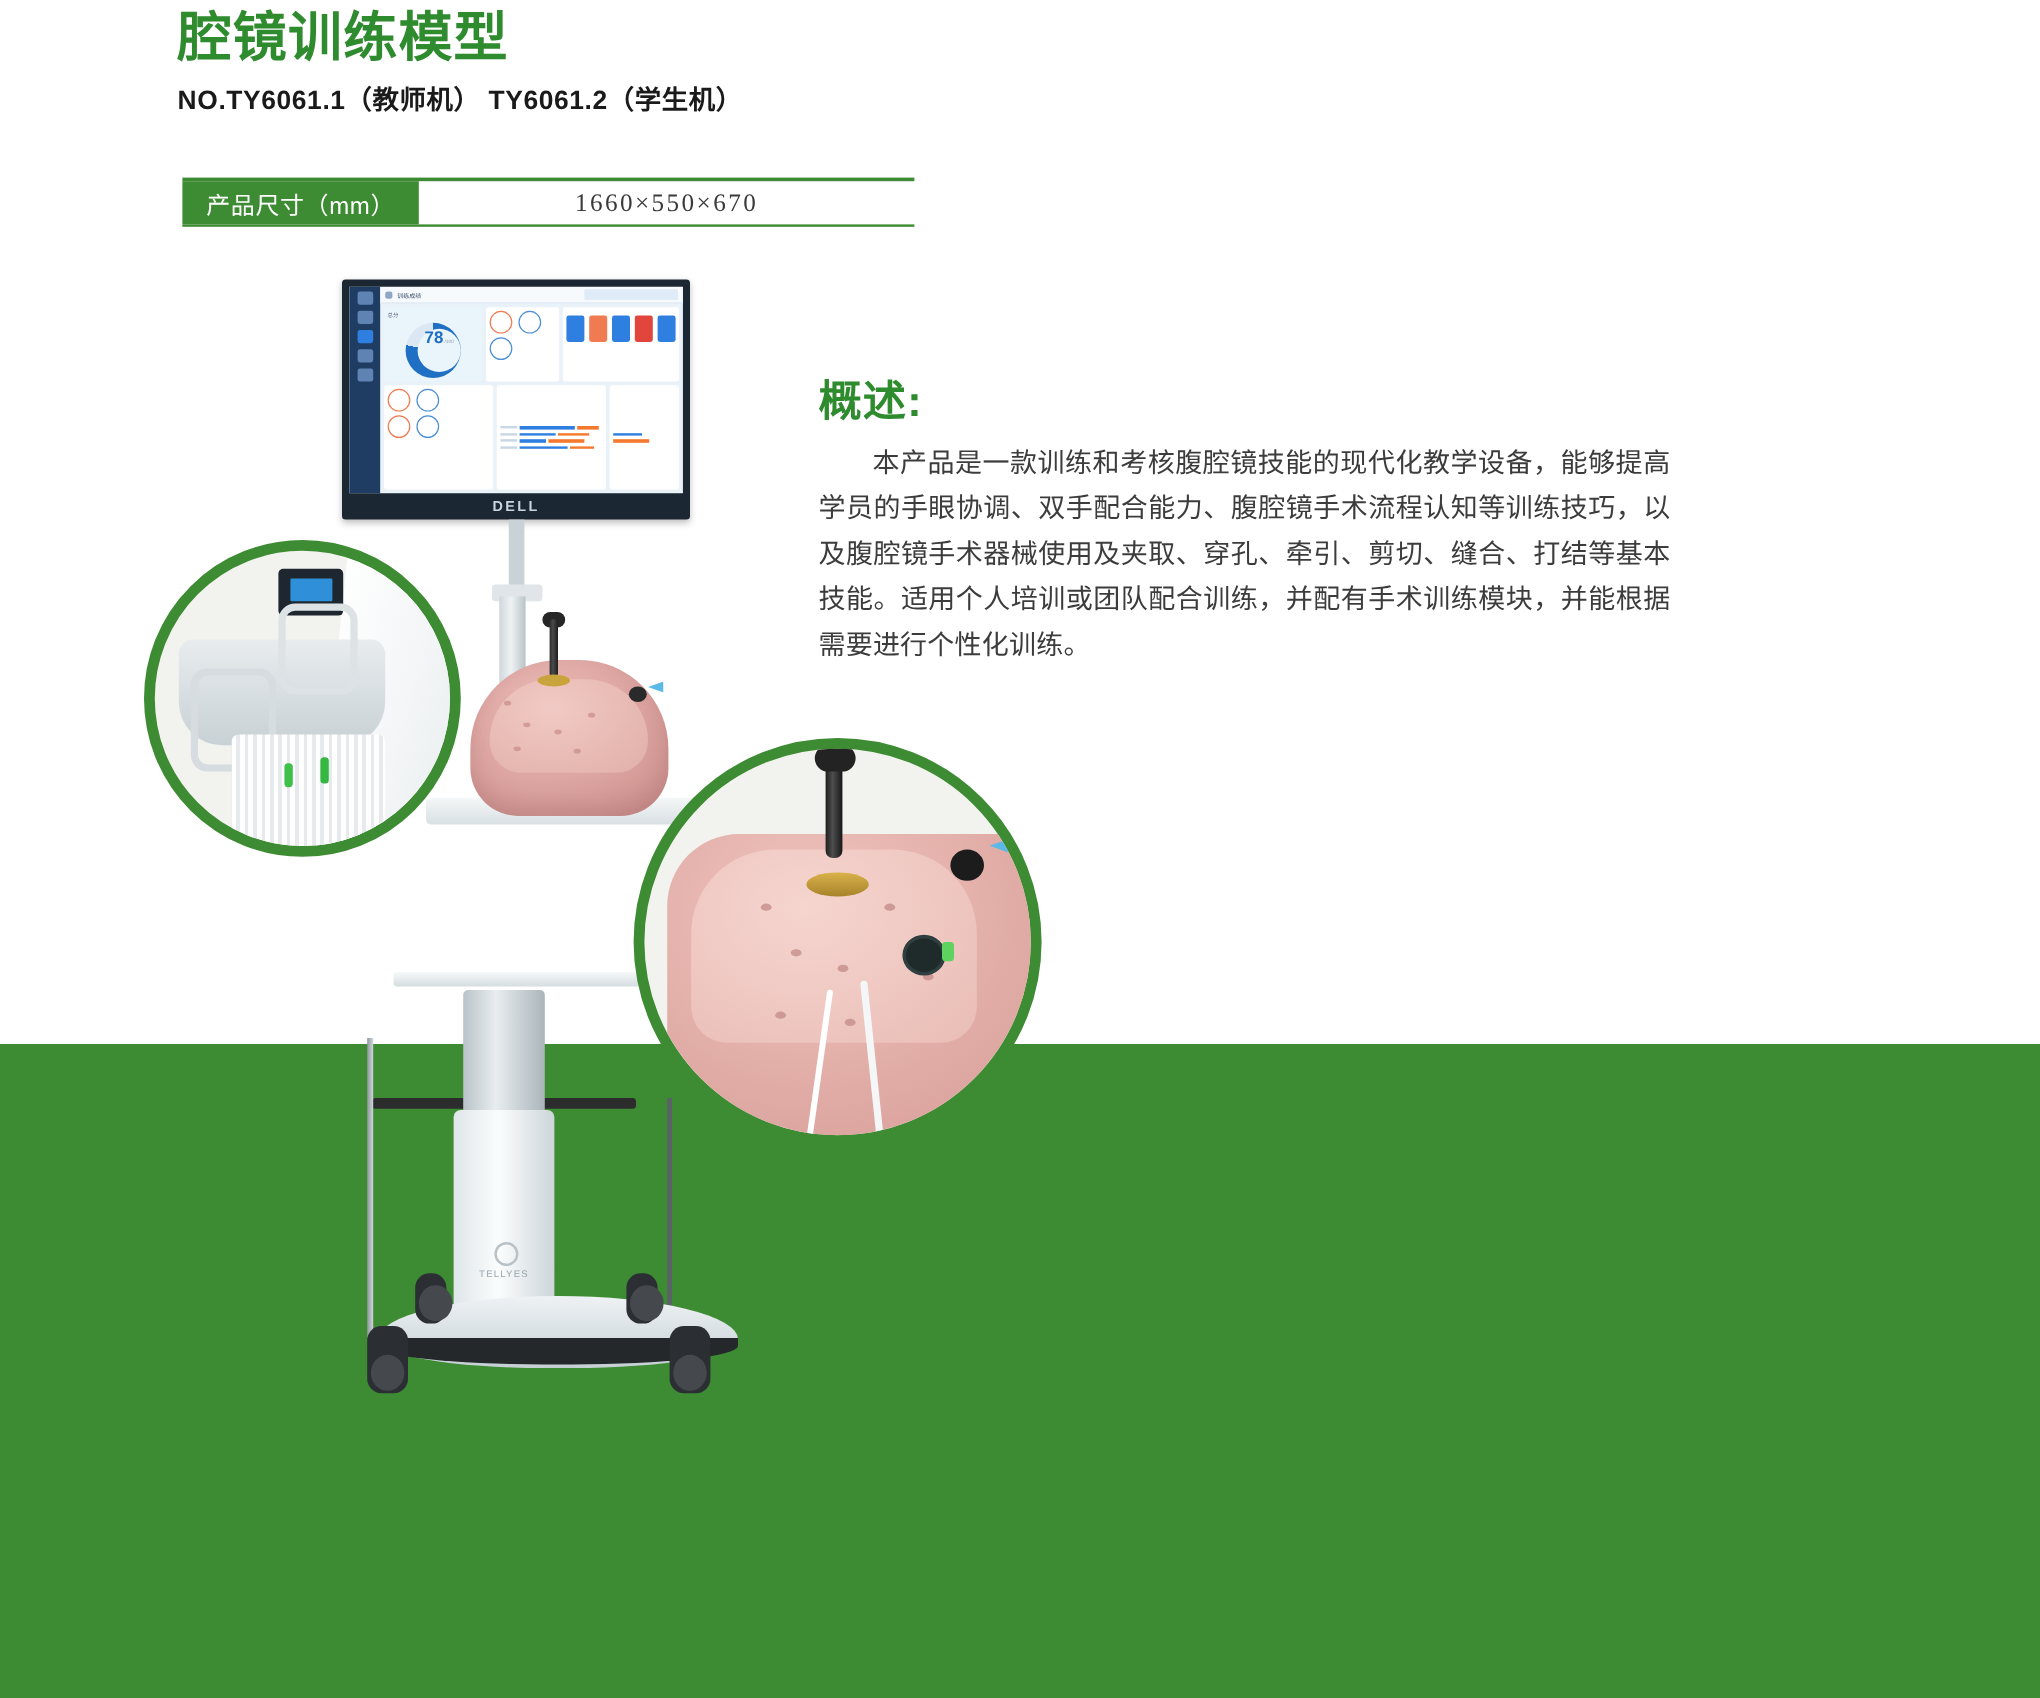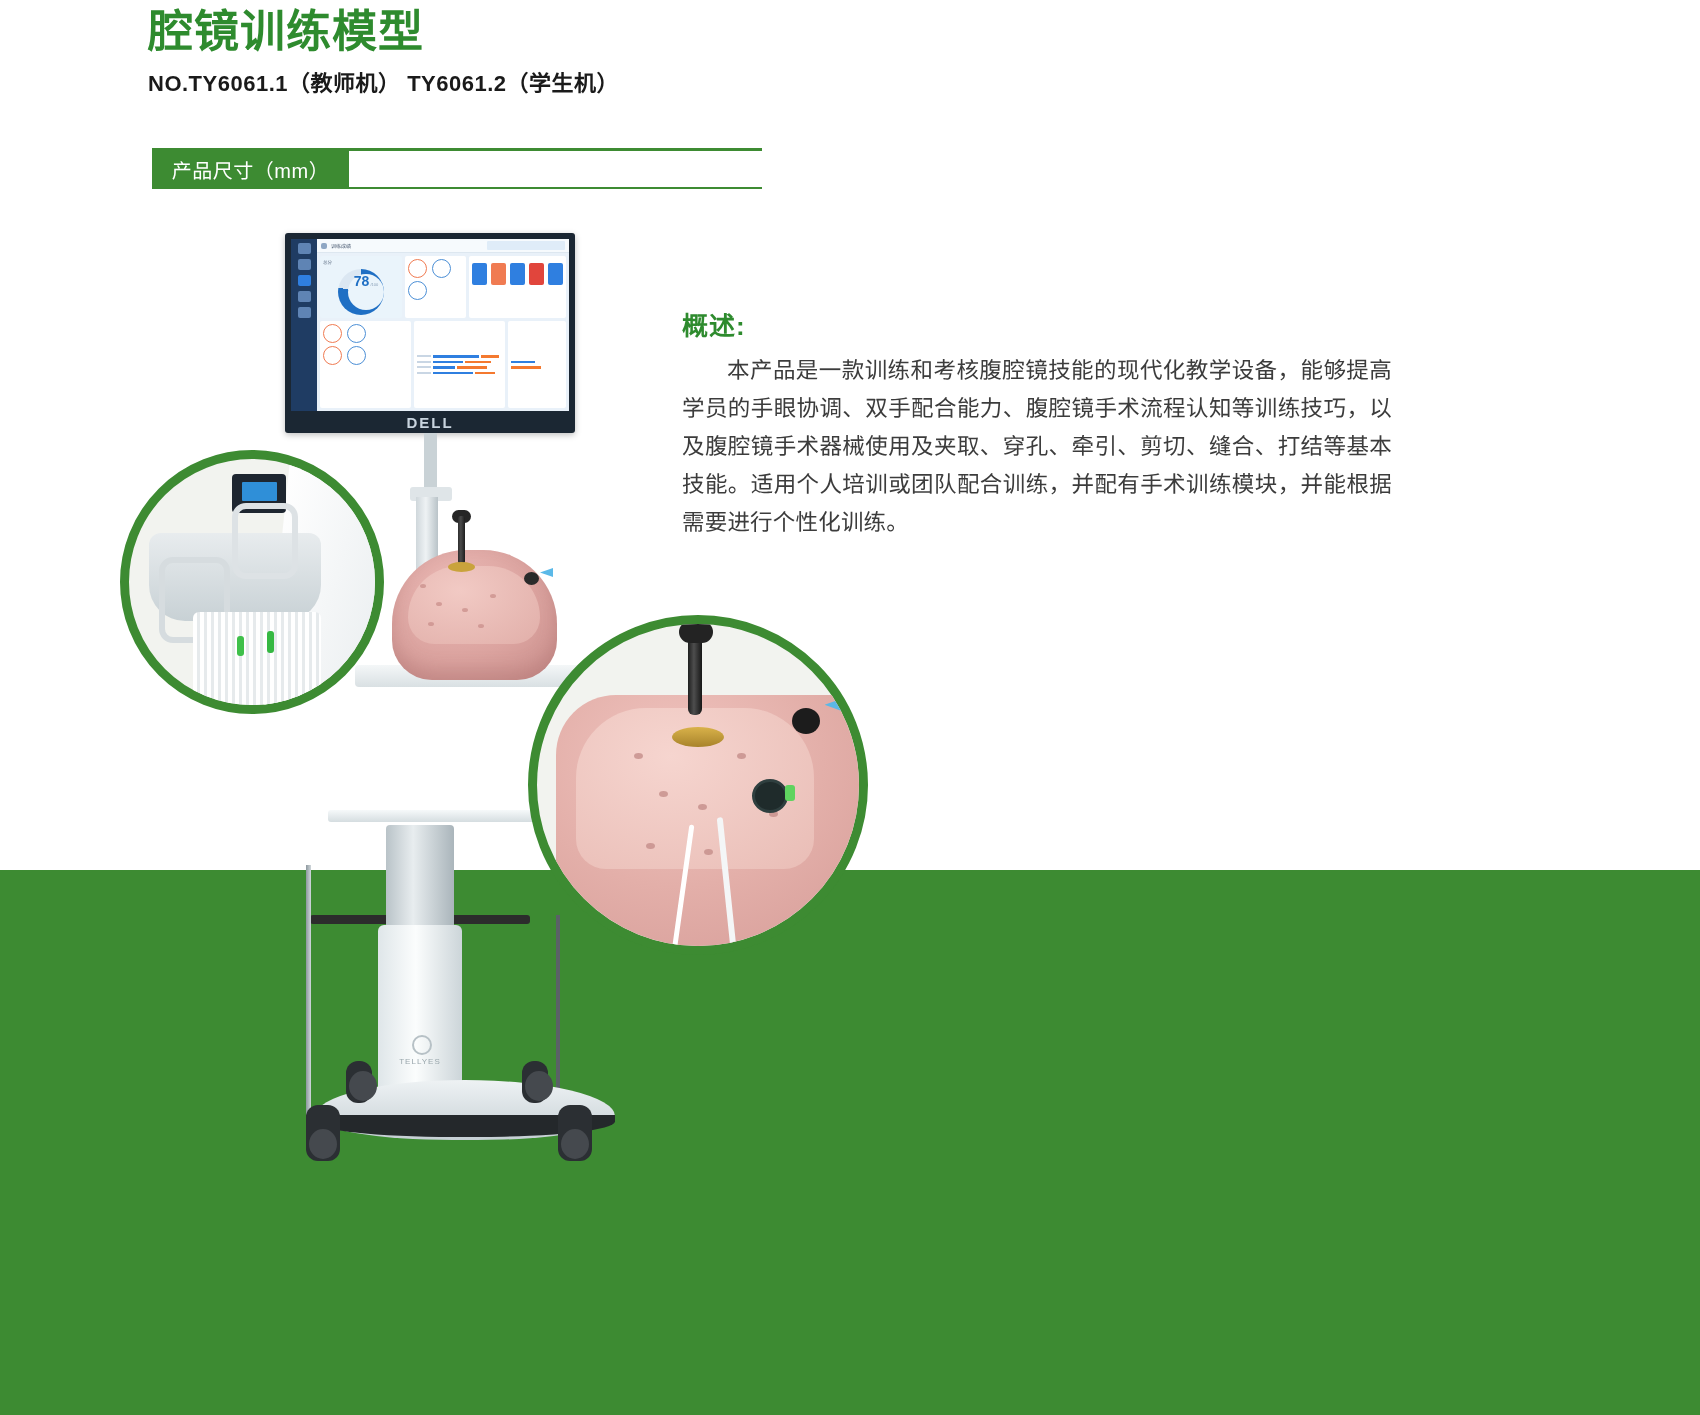--- a/index.html
+++ b/index.html
@@ -34,21 +34,21 @@
   }
   .spec-value{
     flex:1;display:flex;align-items:center;justify-content:center;
     color:#3a3a3a;font-size:21px;letter-spacing:2px;
     font-family:"Liberation Serif","DejaVu Serif",serif;
   }
   .spec-rule-bot{height:2px;background:#3d8b32;width:100%;}
   
   .overview{position:absolute;left:682px;top:305px;width:710px;}
   .ov-title{
-    font-size:26px;font-weight:bold;color:#2e8b2e;margin:0 0 10px 0;letter-spacing:1px;
+    font-size:36px;font-weight:bold;color:#2e8b2e;margin:0 0 10px 0;letter-spacing:1px;
   }
   .ov-body{
     font-size:22.5px;line-height:38px;color:#3c3c3c;
     text-indent:2em;margin:0;text-align:justify;letter-spacing:.2px;
   }
   
   .photo{position:absolute;left:110px;top:225px;width:920px;height:1130px;}
   
   .monitor{position:absolute;left:175px;top:8px;width:290px;height:200px;}
   .mon-bezel{
@@ -57,21 +57,21 @@
   }
   .mon-screen{
     position:absolute;left:6px;top:6px;right:6px;bottom:22px;
     background:#eef4fa;overflow:hidden;display:flex;
   }
   .mon-foot{
     position:absolute;left:6px;bottom:2px;right:6px;height:18px;
     display:flex;align-items:center;justify-content:center;
   }
   .dell-logo{
-    color:#c8d4de;font-size:15px;font-weight:bold;letter-spacing:2px;
+    color:#c8d4de;font-size:12px;font-weight:bold;letter-spacing:2px;
   }
   
   .ui-side{
     width:26px;background:#1f3c63;display:flex;flex-direction:column;
     align-items:center;padding-top:4px;gap:5px;flex:0 0 auto;
   }
   .ui-ico{width:13px;height:11px;border-radius:2px;background:#5f84b4;}
   .ui-ico.sel{background:#2f7fe0;}
   .ui-main{flex:1;display:flex;flex-direction:column;background:#e9f1f9;}
   .ui-topbar{
@@ -282,20 +282,21 @@
 
 <div class="header">
   <h1 class="prod-title">腔镜训练模型</h1>
   <p class="prod-model">NO.TY6061.1（教师机）  TY6061.2（学生机）</p>
 </div>
 
 <div class="spec">
   <div class="spec-rule-top"></div>
   <div class="spec-row">
     <div class="spec-label">产品尺寸（mm）</div>
+    <div class="spec-value">1660×550×670</div>
   </div>
   <div class="spec-rule-bot"></div>
 </div>
 
 <div class="overview">
   <div class="ov-title">概述:</div>
   <p class="ov-body">本产品是一款训练和考核腹腔镜技能的现代化教学设备，能够提高学员的手眼协调、双手配合能力、腹腔镜手术流程认知等训练技巧，以及腹腔镜手术器械使用及夹取、穿孔、牵引、剪切、缝合、打结等基本技能。适用个人培训或团队配合训练，并配有手术训练模块，并能根据需要进行个性化训练。</p>
 </div>
 
 <div class="photo">

